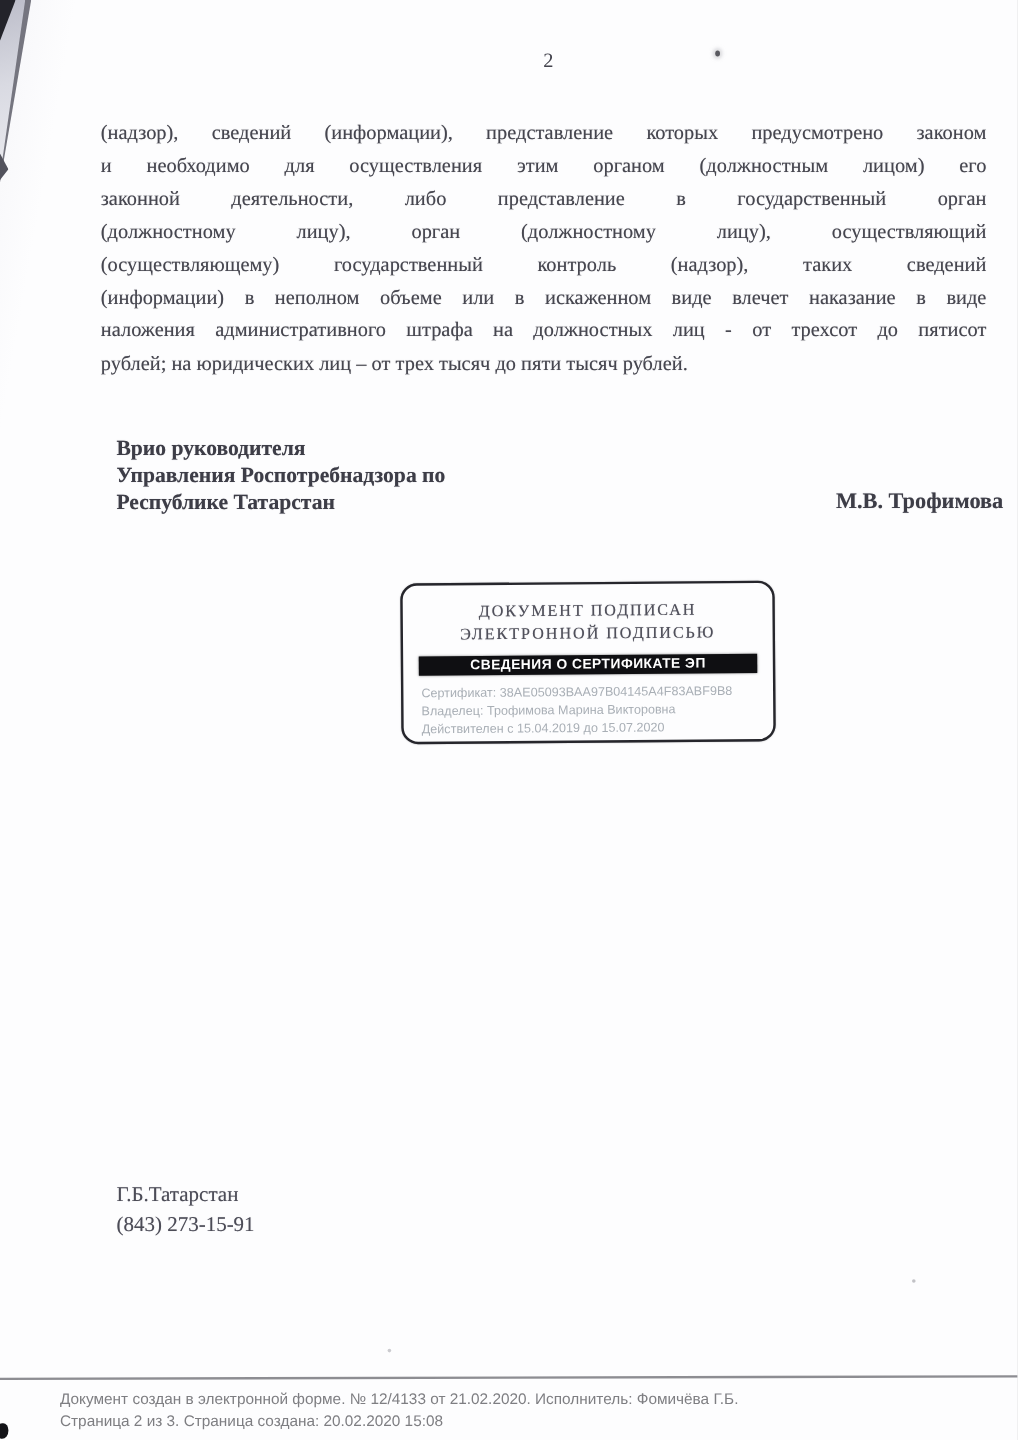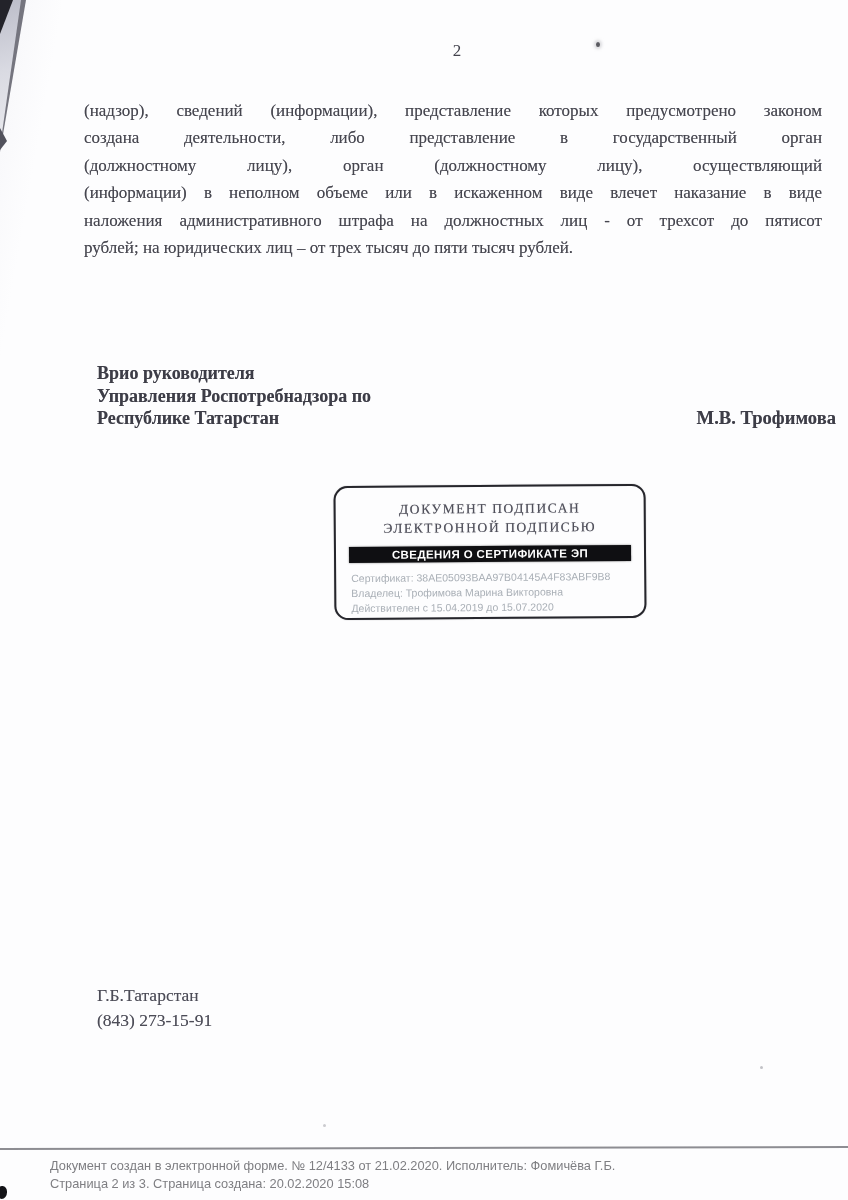--- a/index.html
+++ b/index.html
@@ -143,22 +143,24 @@
   <div class="fold-tip-bottom"></div>
   <div class="speck-top"></div>
   <div class="speck-mid"></div>
   <div class="speck-low"></div>
   <div class="corner-blot"></div>
 
   <div class="page-number">2</div>
 
   <div class="body-text">
       <div class="body-line">(надзор), сведений (информации), представление которых предусмотрено законом</div>
-      <div class="body-line">создана деятельности, либо представление в государственный орган</div>
+      <div class="body-line">и необходимо для осуществления этим органом (должностным лицом) его</div>
+      <div class="body-line">законной деятельности, либо представление в государственный орган</div>
       <div class="body-line">(должностному лицу), орган (должностному лицу), осуществляющий</div>
+      <div class="body-line">(осуществляющему) государственный контроль (надзор), таких сведений</div>
       <div class="body-line">(информации) в неполном объеме или в искаженном виде влечет наказание в виде</div>
       <div class="body-line">наложения административного штрафа на должностных лиц - от трехсот до пятисот</div>
       <div class="body-line">рублей; на юридических лиц – от трех тысяч до пяти тысяч рублей.</div>
     </div>
 
   <div class="signature">
       <div class="sig-line">Врио руководителя</div>
       <div class="sig-line">Управления Роспотребнадзора по</div>
       <div class="sig-line">Республике Татарстан</div>
     </div>

